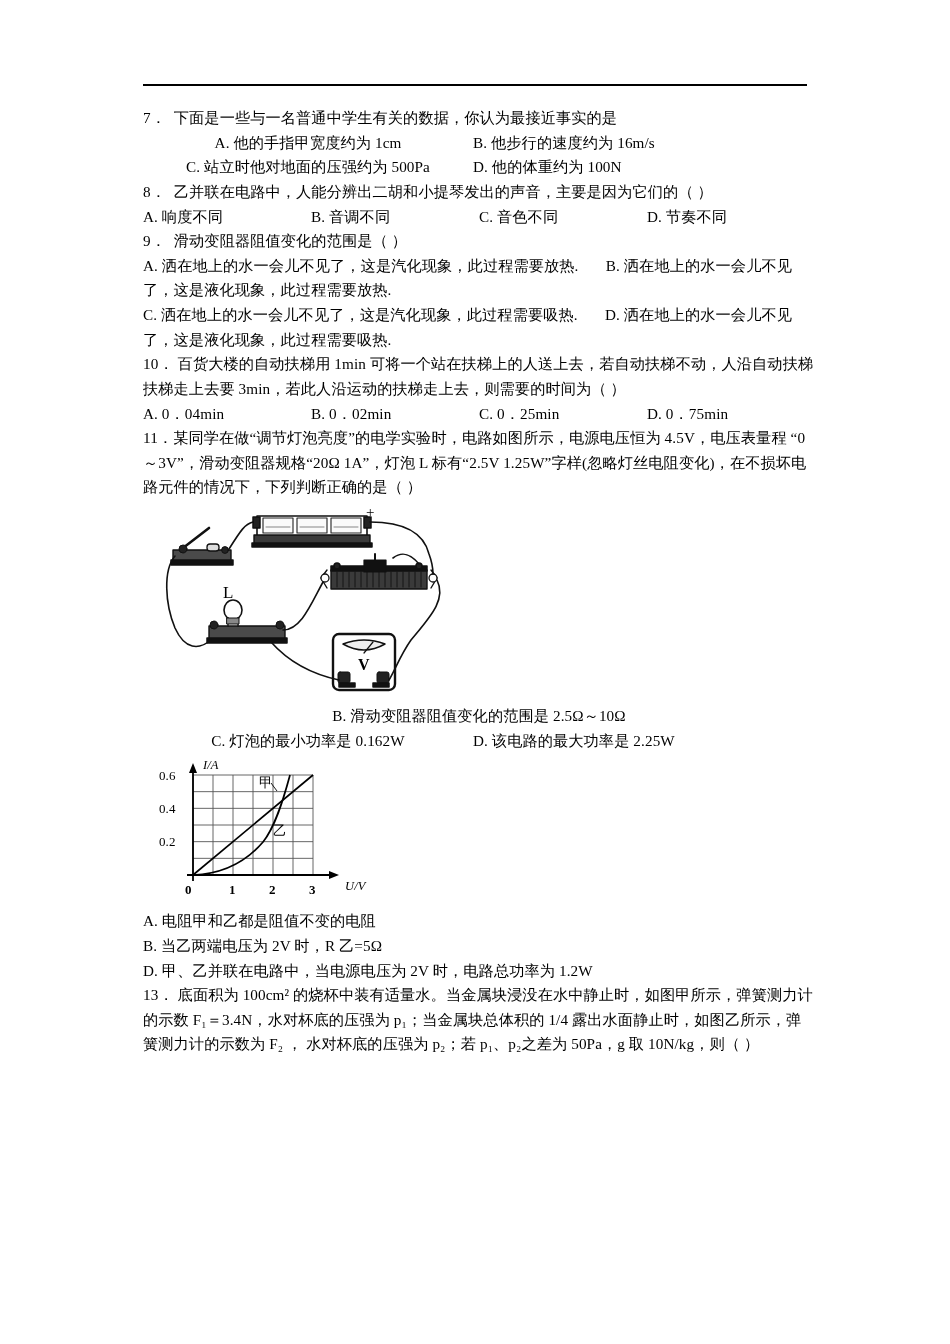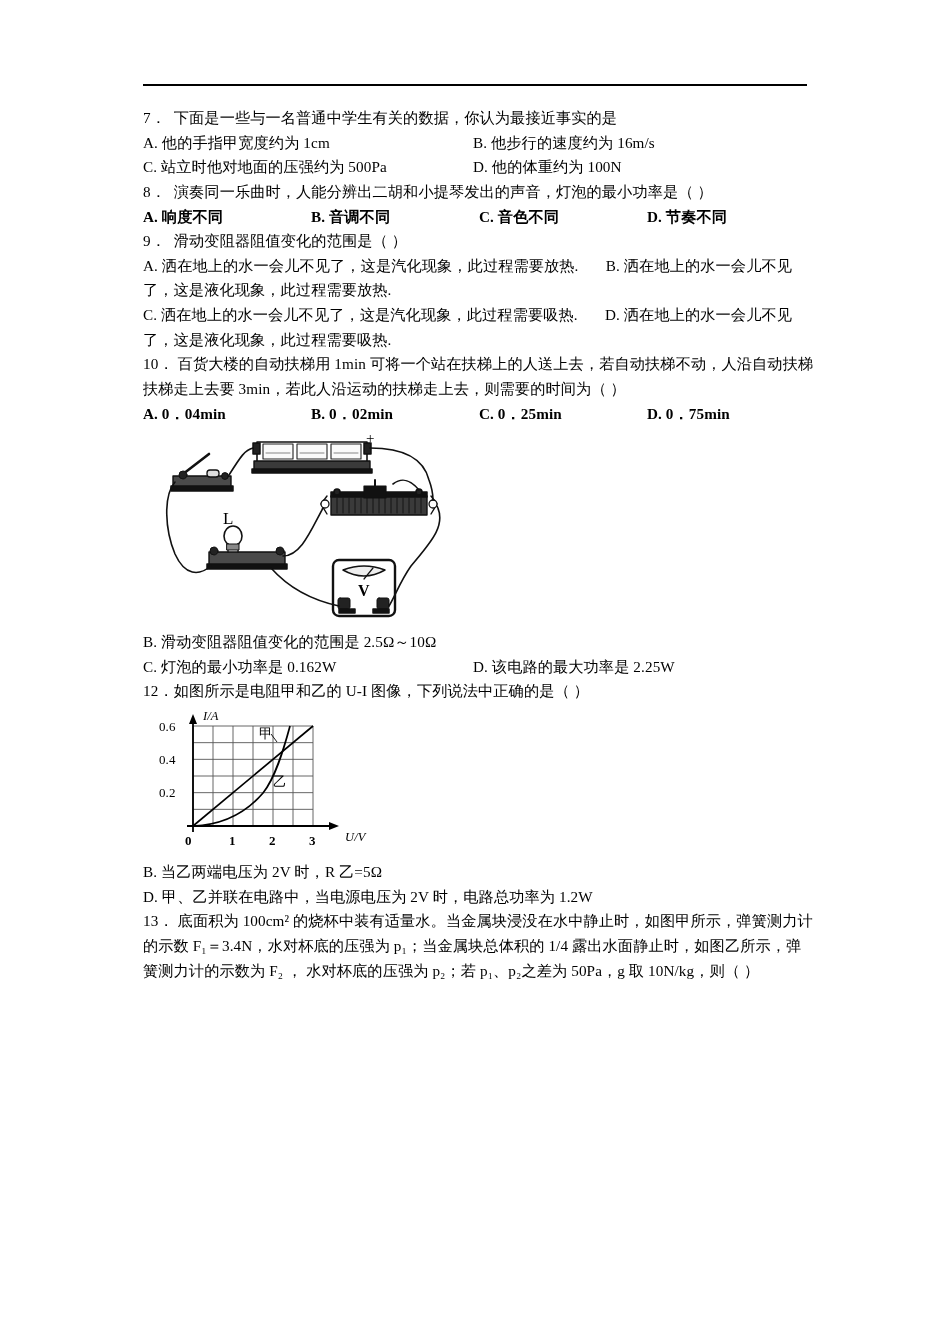--- a/index.html
+++ b/index.html
@@ -40,27 +40,27 @@
     line-height: 1.62;
     letter-spacing: 0.1px;
   }
   .q-stem {
     text-indent: 0;
   }
   .two-col {
     display: flex;
     width: 100%;
   }
-  .two-col > div:first-child { width: 330px; flex: 0 0 330px; }
+  .two-col > div:first-child { width: 330px; flex: 0 0 330px; text-align: center; }
   .two-col > div:last-child { flex: 1 1 auto; }
   .four-col {
     display: flex;
     width: 100%;
   }
-  .four-col > div { flex: 0 0 25%; font-weight: bold; }
+  .four-col > div { flex: 0 0 25%; }
 
   
   .circuit-fig {
     position: relative;
     margin: 8px 0 6px 18px;
     width: 300px;
     height: 190px;
   }
   .circuit-fig svg { display: block; }
 
@@ -108,21 +108,21 @@
         <div>B. 他步行的速度约为 16m/s</div>
       </div>
       <div class="two-col">
         <div>C. 站立时他对地面的压强约为 500Pa</div>
         <div>D. 他的体重约为 100N</div>
       </div>
     </div>
 
     <div class="q">
       <div class="q-stem">
-        <span>8．</span>&nbsp;&nbsp;<span>演奏同一乐曲时，人能分辨出二胡和小提琴发出的声音，灯泡的最小功率是（ ）</span>
+        <span>8．</span>&nbsp;&nbsp;<span>乙并联在电路中，人能分辨出二胡和小提琴发出的声音，主要是因为它们的（ ）</span>
       </div>
       <div class="four-col">
         <div>A. 响度不同</div>
         <div>B. 音调不同</div>
         <div>C. 音色不同</div>
         <div>D. 节奏不同</div>
       </div>
     </div>
 
     <div class="q">
@@ -143,20 +143,23 @@
       </div>
       <div class="four-col">
         <div>A. 0．04min</div>
         <div>B. 0．02min</div>
         <div>C. 0．25min</div>
         <div>D. 0．75min</div>
       </div>
     </div>
 
     <div class="q">
+      <div class="q-stem">
+        <span>11．</span><span>某同学在做“调节灯泡亮度”的电学实验时，电路如图所示，电源电压恒为 4.5V，电压表量程 “0～3V”，滑动变阻器规格“20Ω 1A”，灯泡 L 标有“2.5V 1.25W”字样(忽略灯丝电阻变化)，在不损坏电路元件的情况下，下列判断正确的是（ ）</span>
+      </div>
 
       <div class="circuit-fig">
         <svg width="300" height="190" viewBox="0 0 300 190" xmlns="http://www.w3.org/2000/svg">
           <g fill="none" stroke="#111" stroke-width="1.5" stroke-linecap="round" stroke-linejoin="round">
 
             <g>
               <rect x="96" y="8" width="110" height="20" fill="#fff" stroke="#111" stroke-width="1.6"></rect>
               <rect x="93" y="27" width="116" height="9" fill="#3a3a3a" stroke="#111" stroke-width="1.4"></rect>
               <rect x="91" y="35" width="120" height="4" fill="#111"></rect>
 
@@ -268,23 +271,20 @@
       <div class="two-col">
         <div>B. 滑动变阻器阻值变化的范围是 2.5Ω～10Ω</div>
       </div>
       <div class="two-col">
         <div>C. 灯泡的最小功率是 0.162W</div>
         <div>D. 该电路的最大功率是 2.25W</div>
       </div>
     </div>
 
     <div class="q">
-      <div class="q-stem">
-        <span>12．</span><span>如图所示是电阻甲和乙的 U-I 图像，下列说法中正确的是（     ）</span>
-      </div>
 
       <div class="graph-fig">
         <svg width="260" height="150" viewBox="0 0 260 150" xmlns="http://www.w3.org/2000/svg">
 
           <g stroke="#555" stroke-width="0.9" fill="none">
 
             <line x1="38" y1="18" x2="38" y2="118"></line>
             <line x1="58" y1="18" x2="58" y2="118"></line>
             <line x1="78" y1="18" x2="78" y2="118"></line>
             <line x1="98" y1="18" x2="98" y2="118"></line>
@@ -324,20 +324,21 @@
 
           <path d="M38 118 C 66 117, 90 106, 108 85 C 120 70, 128 44, 135 18" stroke="#000" stroke-width="1.7" fill="none"></path>
 
           <text class="curve-label" x="104" y="30">甲</text>
           <text class="curve-label" x="118" y="78">乙</text>
 
           <line x1="116" y1="26" x2="122" y2="34" stroke="#000" stroke-width="0.9"></line>
         </svg>
       </div>
 
+      <div>A. 电阻甲和乙都是阻值不变的电阻</div>
       <div>
         <span>B. 当乙两端电压为 2V 时，R 乙=5Ω</span>
       </div>
       <div>D. 甲、乙并联在电路中，当电源电压为 2V 时，电路总功率为 1.2W</div>
     </div>
 
     <div class="q">
       <div class="q-stem">
         <span>13．</span>&nbsp;<span>底面积为 100cm² 的烧杯中装有适量水。当金属块浸没在水中静止时，如图甲所示，弹簧测力计的示数 F₁＝3.4N，水对杯底的压强为 p₁；当金属块总体积的 1/4 露出水面静止时，如图乙所示，弹簧测力计的示数为 F₂ ， 水对杯底的压强为 p₂；若 p₁、p₂之差为 50Pa，g 取 10N/kg，则（ ）</span>
       </div>

